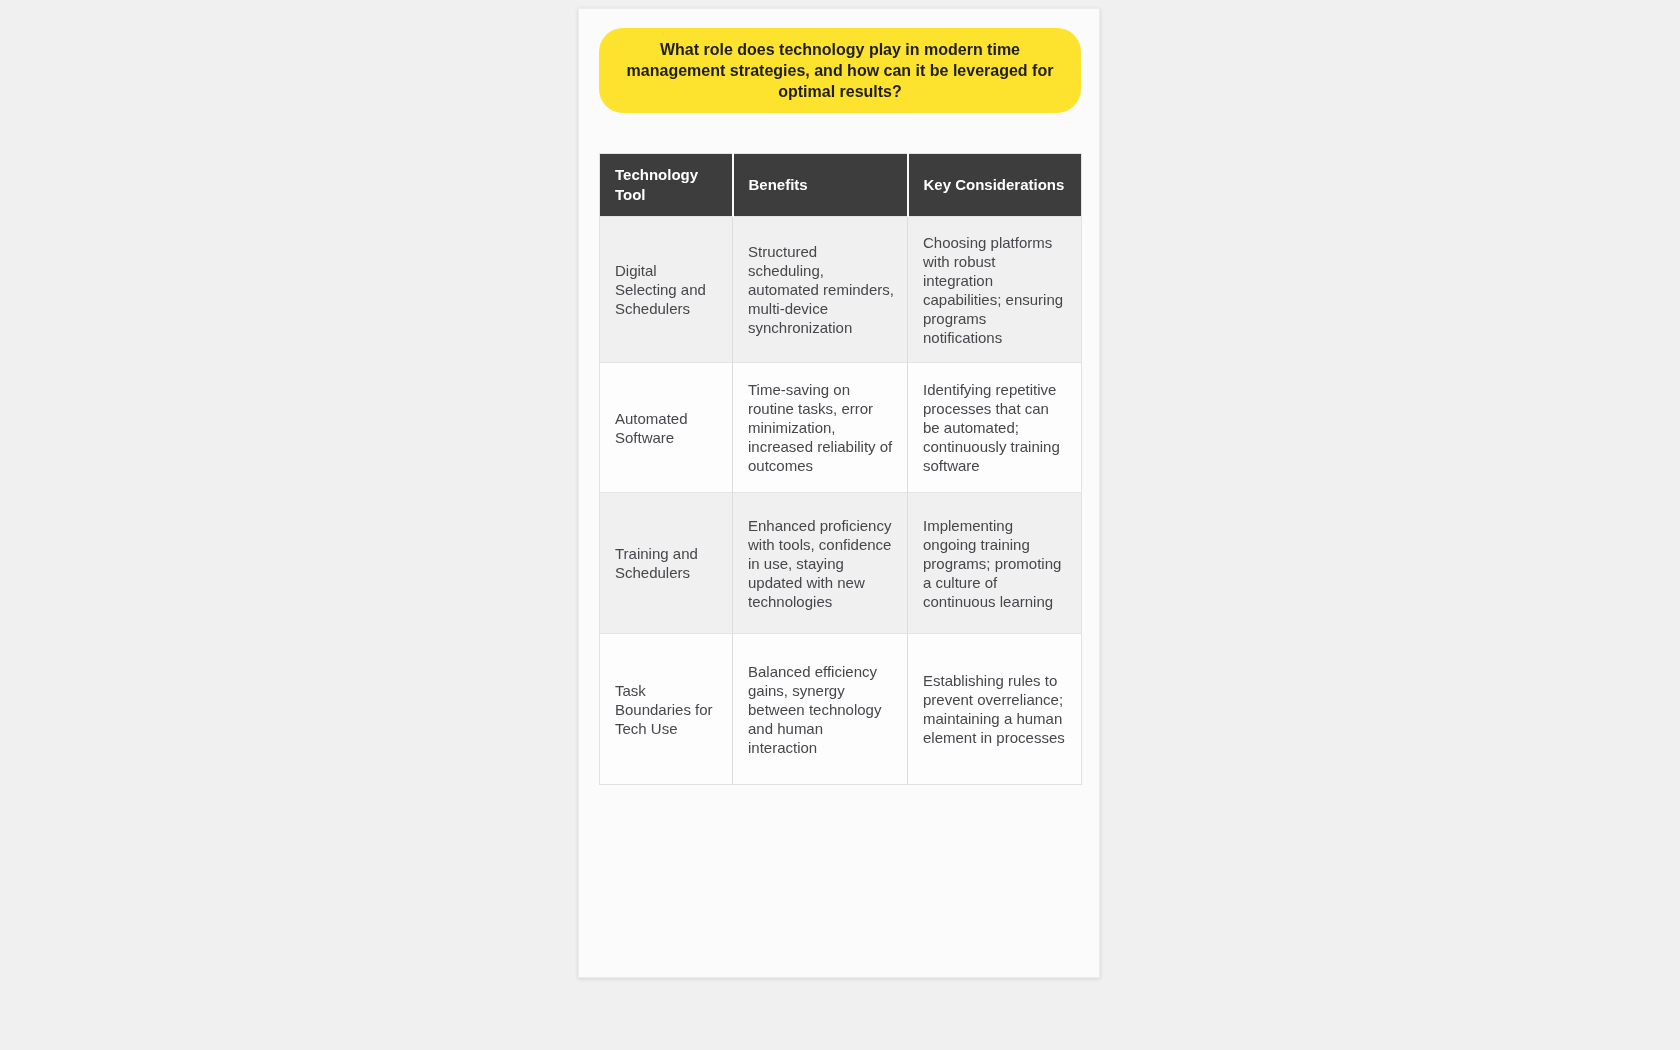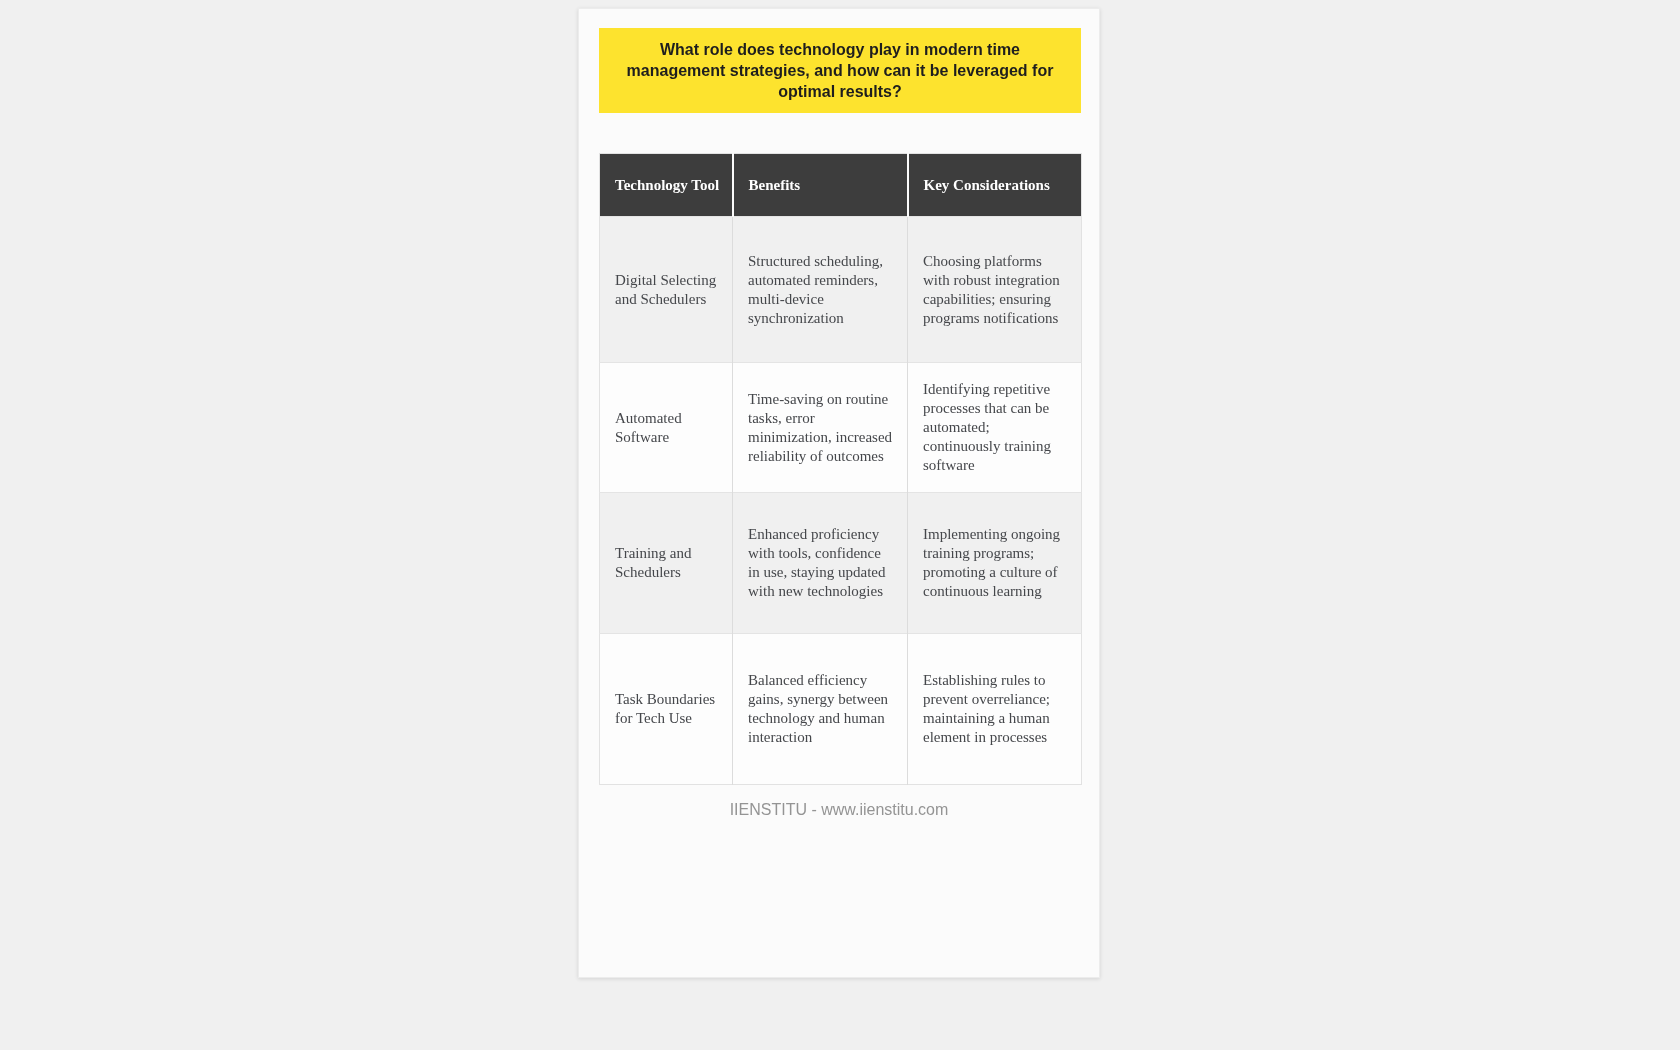--- a/index.html
+++ b/index.html
@@ -39,28 +39,28 @@
     background: var(--highlight-yellow);
     color: var(--question-text);
     font-size: 16px;
     line-height: 21px;
     font-weight: bold;
     text-align: center;
     padding: 11px 16px;
     display: flex;
     align-items: center;
     justify-content: center;
+    border-radius: 24px;
   }
   table.data-table {
     margin: 40px 20px 0 20px;
     width: 482px;
     border-collapse: collapse;
     table-layout: fixed;
     border: 1px solid var(--table-border);
-    font-family: Liberation Serif, serif;
   }
   .data-table th {
     background: var(--header-bg);
     color: var(--header-text);
     font-size: 15px;
     font-weight: bold;
     line-height: 20px;
     text-align: left;
     vertical-align: middle;
     padding: 8px 10px 8px 15px;
@@ -133,15 +133,14 @@
         <td>Implementing ongoing training programs; promoting a culture of continuous learning</td>
       </tr>
       <tr>
         <td>Task Boundaries for Tech Use</td>
         <td>Balanced efficiency gains, synergy between technology and human interaction</td>
         <td>Establishing rules to prevent overreliance; maintaining a human element in processes</td>
       </tr>
     </tbody>
   </table>
 
-  <div class="footer">IIENSTITU - www.iienstitu.com</div>
 
 </div>
 
 </body></html>

